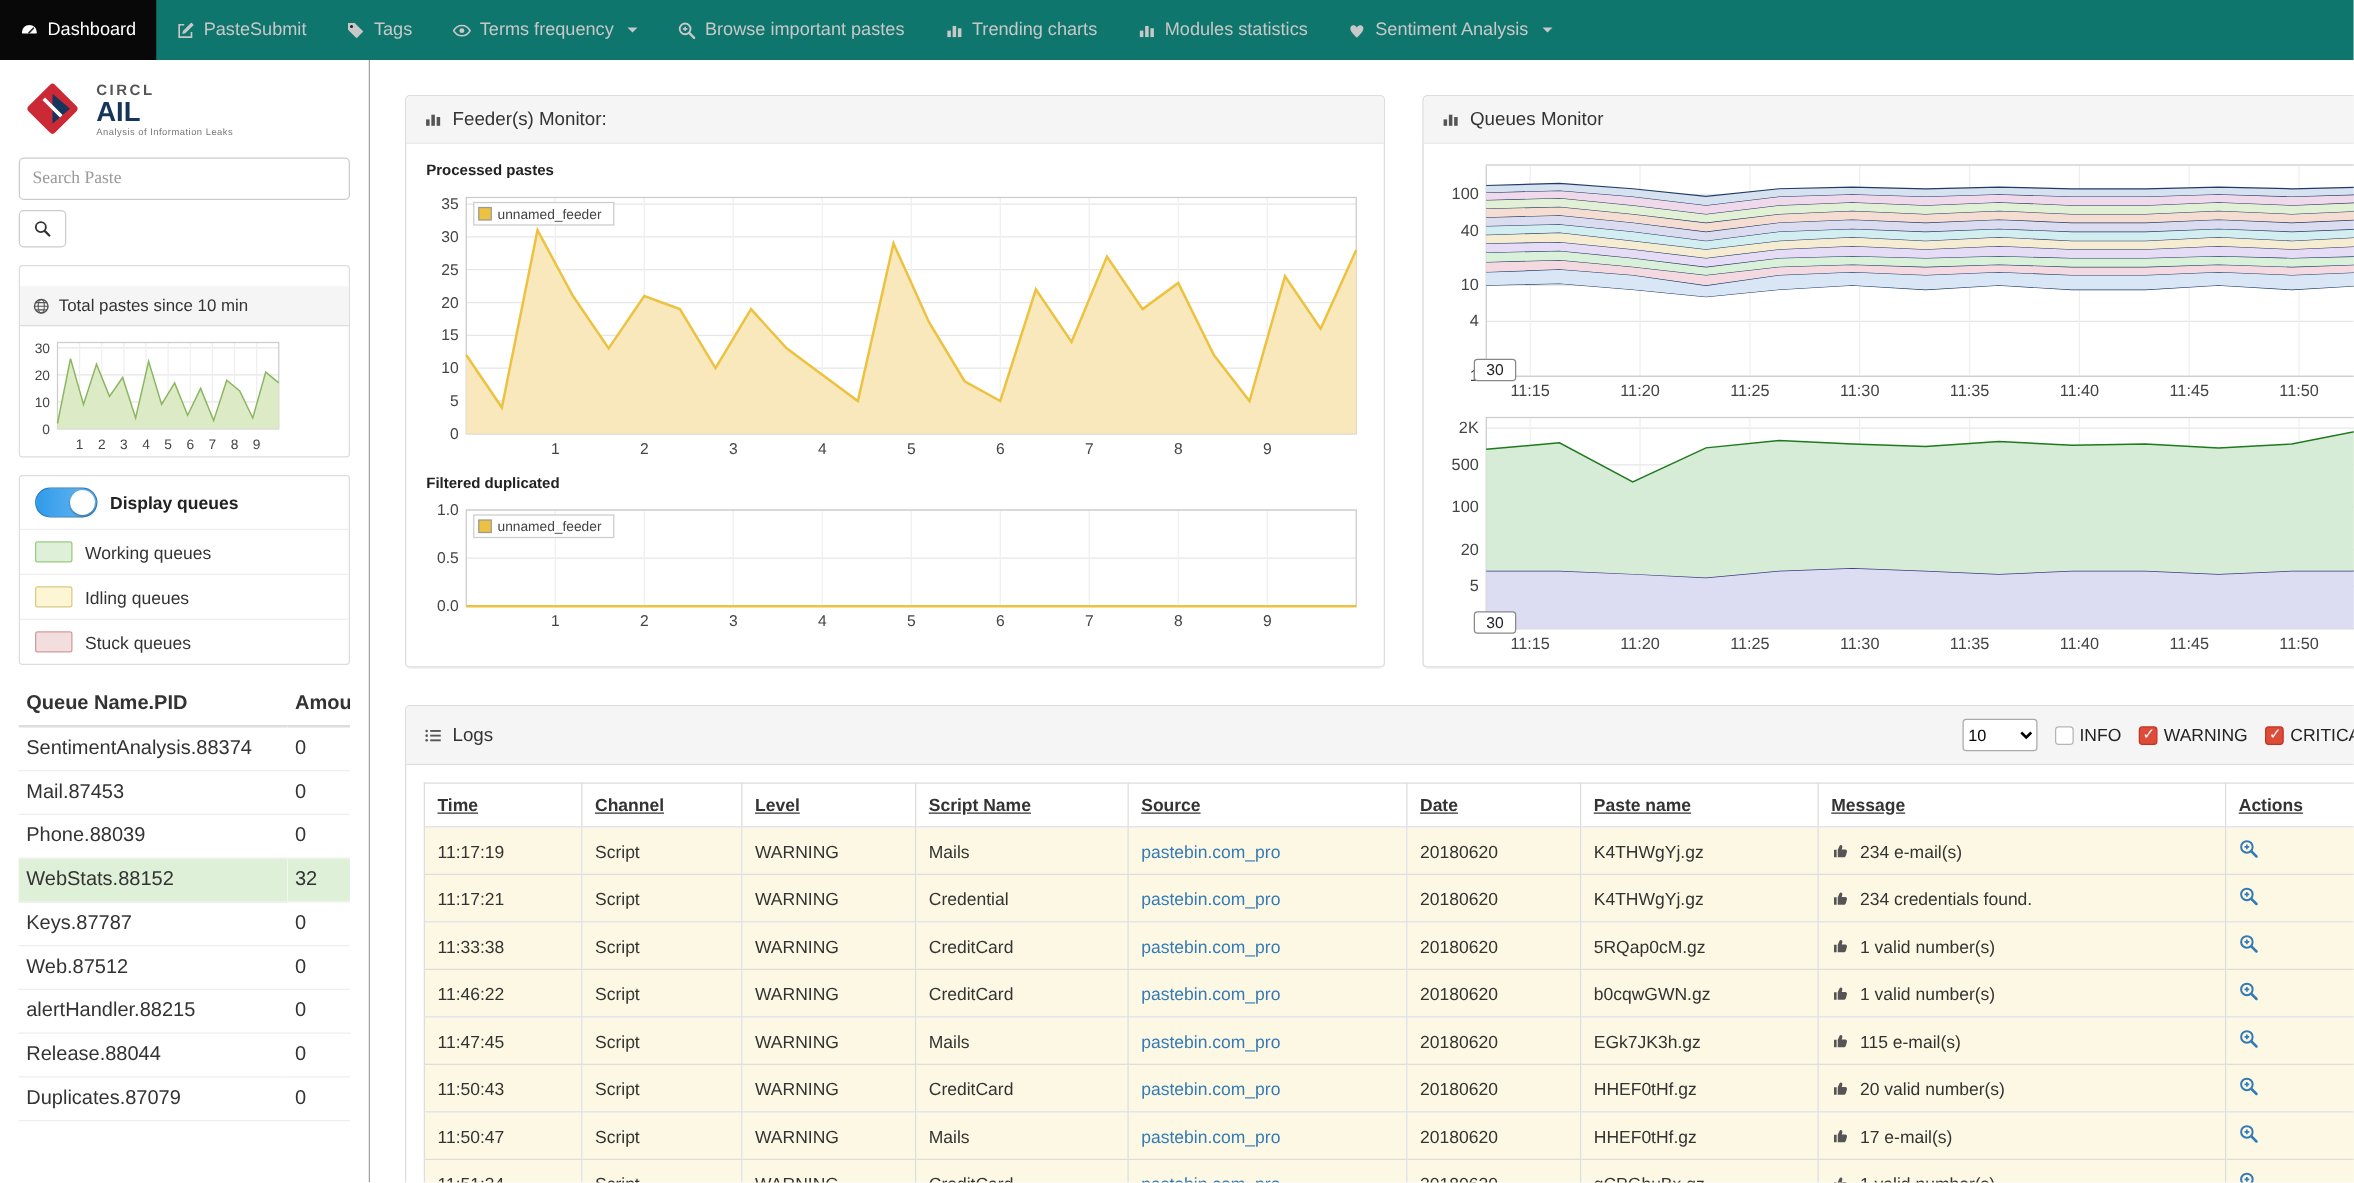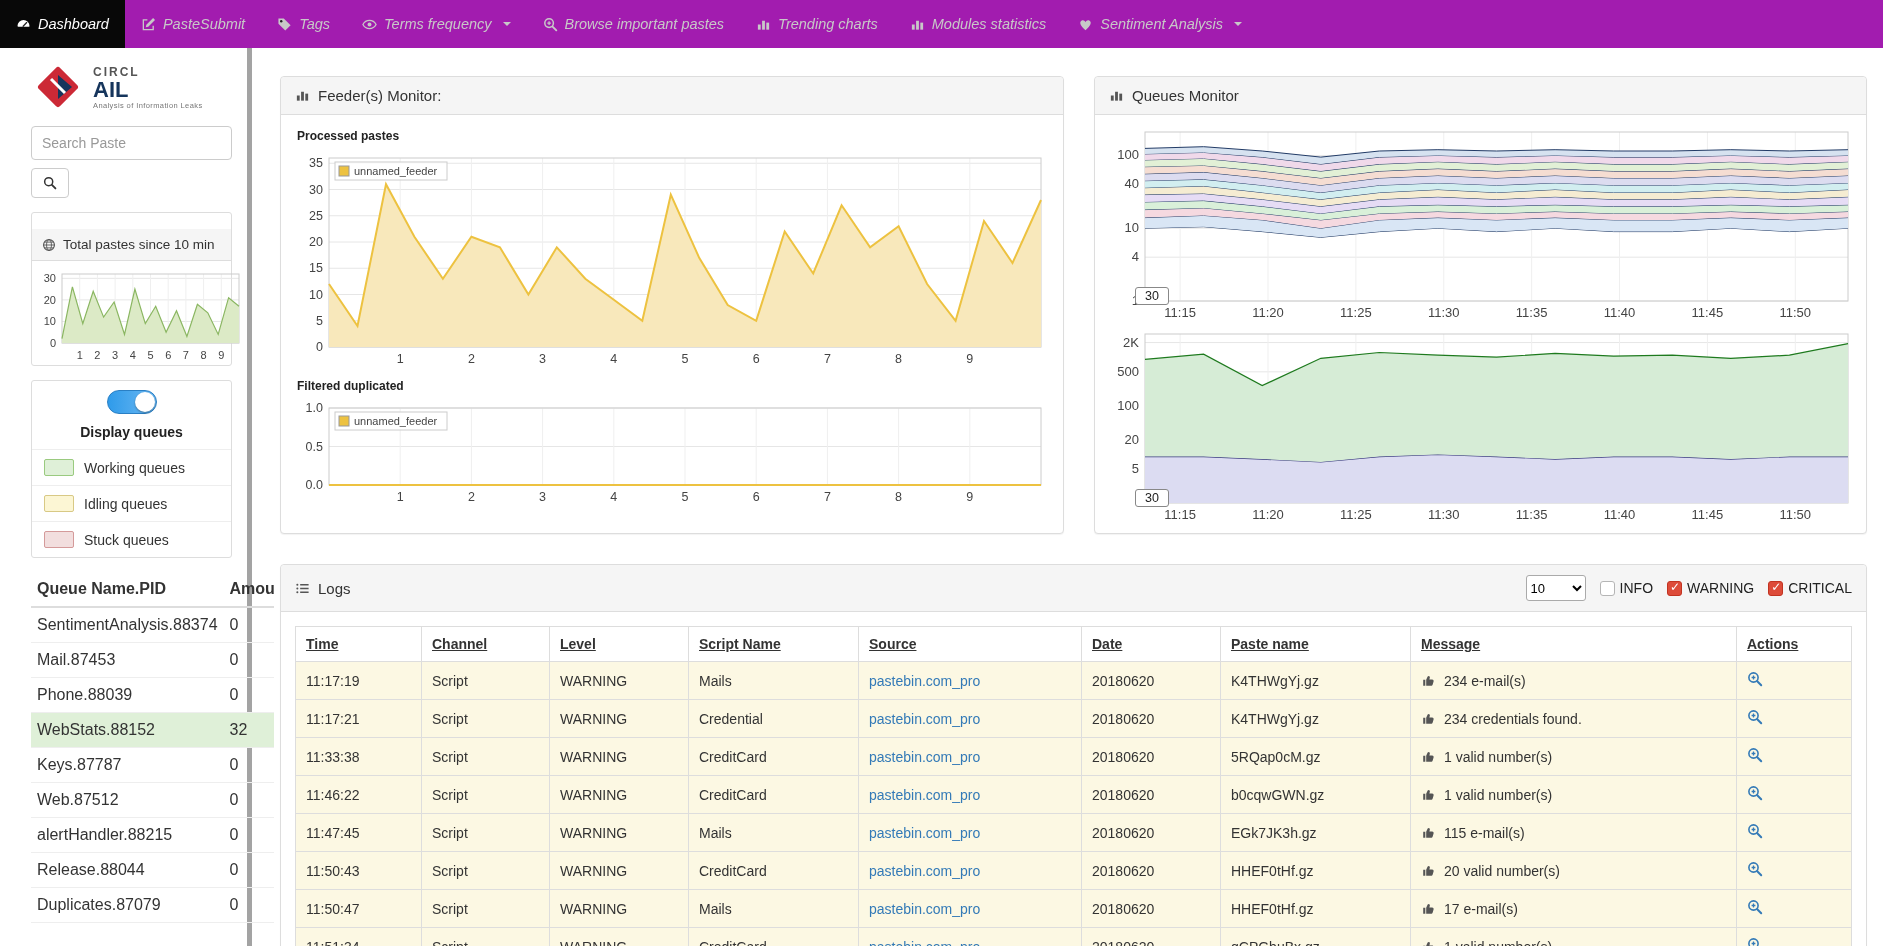--- a/index.html
+++ b/index.html
@@ -1,53 +1,53 @@
 <!DOCTYPE html>
 <html><head>
 <meta charset="utf-8">
 <style>
   * { box-sizing: border-box; margin: 0; padding: 0; }
   html,body { width:1883px; height:946px; overflow:hidden; background:#fff;
     font-family:"Liberation Sans","DejaVu Sans",sans-serif; font-size:14px; color:#333; }
 
   
-  .navbar { height:48px; background:#a21caf; display:flex; align-items:stretch;font-style:italic; }
+  .navbar { height:48px; background:#0f766e; display:flex; align-items:stretch; }
   .nav-items { display:flex; }
   .nav-item { display:flex; align-items:center; gap:7px; padding:0 16px; color:#c8c8c8;
     text-decoration:none; font-size:14.5px; cursor:pointer; }
   .nav-item.active { background:#080808; color:#fff; }
   .nav-item .ic { width:15px; height:15px; flex:none; }
   .caret { display:inline-block; width:0; height:0; border-left:4px solid transparent;
     border-right:4px solid transparent; border-top:4px solid currentColor; margin-left:4px; }
 
   
   .layout { display:flex; height:898px; }
-  .sidebar { width:252px; flex:none; border-right:5px solid #a3a3a3; padding:14px 15px 0 31px; }
+  .sidebar { width:296px; flex:none; border-right:1px solid #a3a3a3; padding:14px 15px 0 15px; }
   .main { flex:1; padding:28px 16px 0 28px; }
 
   
   .logo-row { display:flex; align-items:center; gap:8px; margin-bottom:14px; }
   .logo-text .t1 { font-size:12px; font-weight:bold; letter-spacing:2px; color:#555; }
   .logo-text .t2 { font-size:22px; font-weight:bold; color:#16355c; line-height:22px; }
   .logo-text .t3 { font-size:7.5px; color:#777; letter-spacing:.4px; }
   .search-input { width:100%; height:34px; border:1px solid #ccc; border-radius:4px;
-    padding:0 10px; font-size:14px; color:#333; outline:none; }
+    padding:0 10px; font-size:14px; color:#333; outline:none;font-family:Liberation Serif, serif; }
   .search-input::placeholder { color:#999; }
   .search-btn { margin-top:8px; width:38px; height:30px; background:#fff; border:1px solid #ccc;
     border-radius:4px; display:flex; align-items:center; justify-content:center; cursor:pointer; }
   .search-btn .ic { width:14px; height:14px; color:#333; }
 
   .side-box { border:1px solid #ddd; border-radius:3px; margin-top:14px; }
   .side-box-header { background:#f5f5f5; border-bottom:1px solid #ddd; padding:8px 10px;
     font-size:13.5px; color:#333; display:flex; align-items:center; gap:7px;margin-top:16px; }
   .side-box-header .ic { width:14px; height:14px; color:#555; }
   .spark-wrap { padding:6px 4px 2px 2px; }
 
   .queues-box { border:1px solid #ddd; border-radius:3px; margin-top:14px; }
-  .toggle-row { display:flex; align-items:center; gap:10px; padding:9px 12px;flex-direction:column; }
+  .toggle-row { display:flex; align-items:center; gap:10px; padding:9px 12px; }
   .toggle { width:50px; height:24px; border-radius:12px; position:relative; cursor:pointer;
     background:linear-gradient(90deg,#2f9bea,#6cb8f2); border:1px solid #2a7fc4; flex:none; }
   .toggle::after { content:""; position:absolute; right:1px; top:1px; width:20px; height:20px;
     background:#fff; border-radius:50%; box-shadow:0 1px 2px rgba(0,0,0,.35); }
   .toggle-label { font-weight:bold; font-size:14px; color:#222; }
   .legend-row { display:flex; align-items:center; gap:10px; padding:9px 12px; border-top:1px solid #eee; }
   .legend-swatch { width:30px; height:17px; border:1px solid #999; border-radius:2px; flex:none; }
 
   .queue-table { width:100%; border-collapse:collapse; margin-top:14px; font-size:16px; }
   .queue-table th { text-align:left; font-weight:bold; padding:8px 6px; border-bottom:2px solid #ddd;

